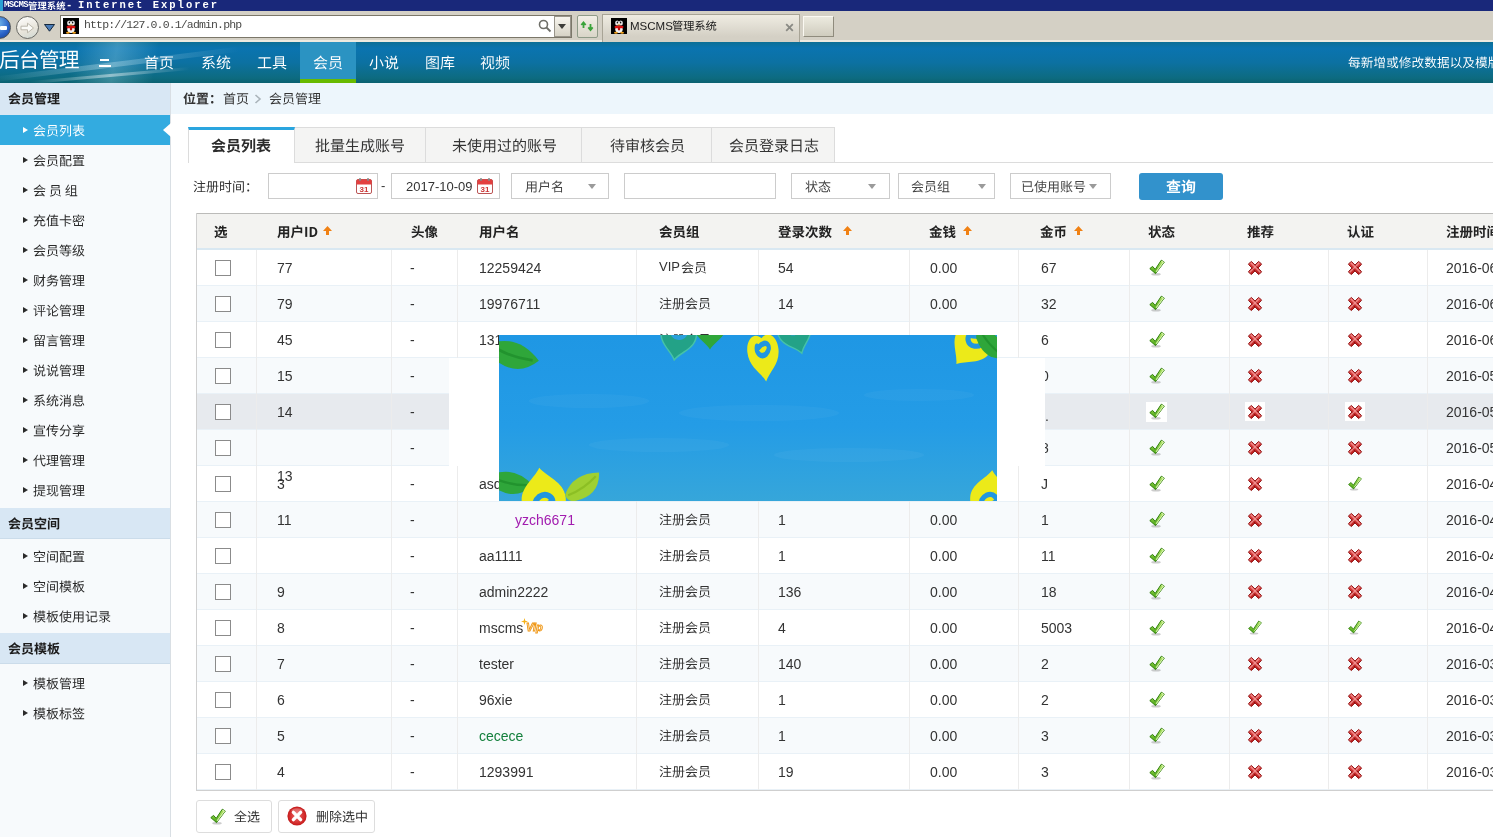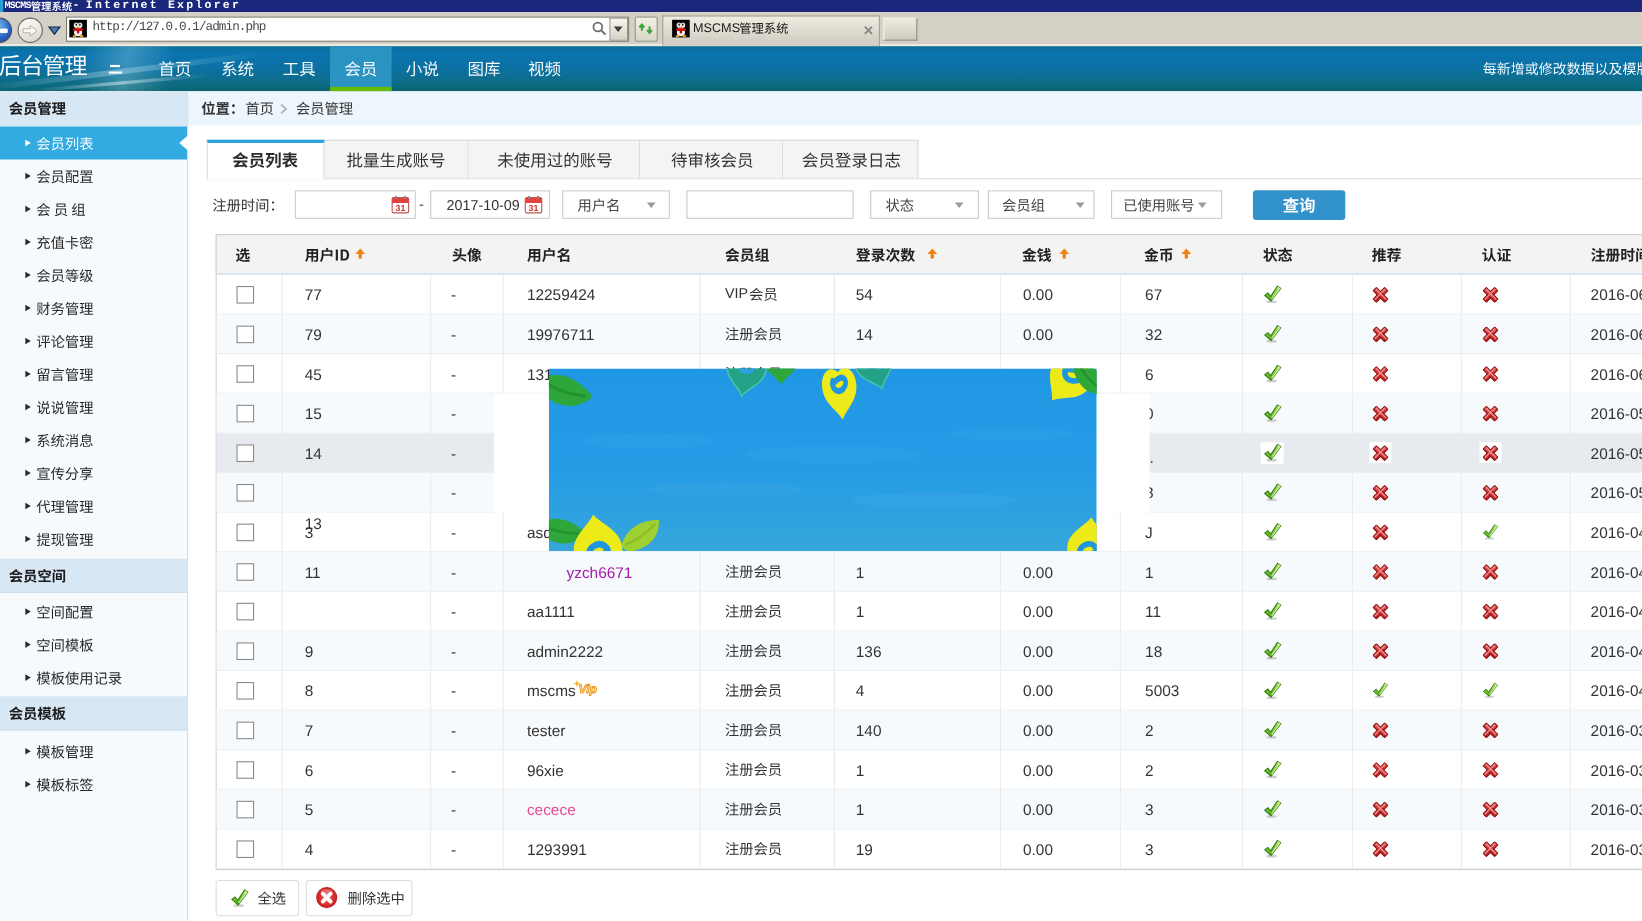--- a/index.html
+++ b/index.html
@@ -1206,21 +1206,21 @@
         <rect x="6.6" y="1.3" width="1.4" height="13.4" fill="#f49a9a" opacity=".8"></rect>
         <rect x="1.3" y="6.6" width="13.4" height="1.4" fill="#f49a9a" opacity=".8"></rect>
       </g>
     </svg>
     <div style="left:1446px;top:692px;font:normal 14px 'Liberation Sans';color:#333;letter-spacing:0px;white-space:pre;line-height:16.1px;">2016-03</div>
     <div style="left:197px;top:718px;width:1296px;height:35px;background:#f7fafc"></div>
     <div style="left:197px;top:753px;width:1296px;height:1px;background:#e9f1f7"></div>
     <div style="left:215px;top:728px;width:16px;height:16px;background:#fff;border:1px solid #8b8b8b"></div>
     <div style="left:277px;top:728px;font:normal 14px 'Liberation Sans';color:#333;letter-spacing:0px;white-space:pre;line-height:16.1px;">5</div>
     <div style="left:410px;top:728px;font:normal 14px 'Liberation Sans';color:#333;letter-spacing:0px;white-space:pre;line-height:16.1px;">-</div>
-    <div style="left:479px;top:728px;font:normal 14px 'Liberation Sans';color:#ec4899;letter-spacing:0px;white-space:pre;line-height:16.1px;">cecece</div>
+    <div style="left:479px;top:728px;font:normal 14px 'Liberation Sans';color:#15803d;letter-spacing:0px;white-space:pre;line-height:16.1px;">cecece</div>
     <svg class="tx " style="left:659.0px;top:729.0px" width="52" height="14">
       <g fill="#333" transform="translate(0,11.44) scale(0.01300,-0.01300)">
         <use href="#q96" x="0"></use>
         <use href="#q97" x="1000"></use>
         <use href="#q14" x="2000"></use>
         <use href="#q15" x="3000"></use>
       </g>
     </svg>
     <div style="left:778px;top:728px;font:normal 14px 'Liberation Sans';color:#333;letter-spacing:0px;white-space:pre;line-height:16.1px;">1</div>
     <div style="left:930px;top:728px;font:normal 14px 'Liberation Sans';color:#333;letter-spacing:0px;white-space:pre;line-height:16.1px;">0.00</div>

